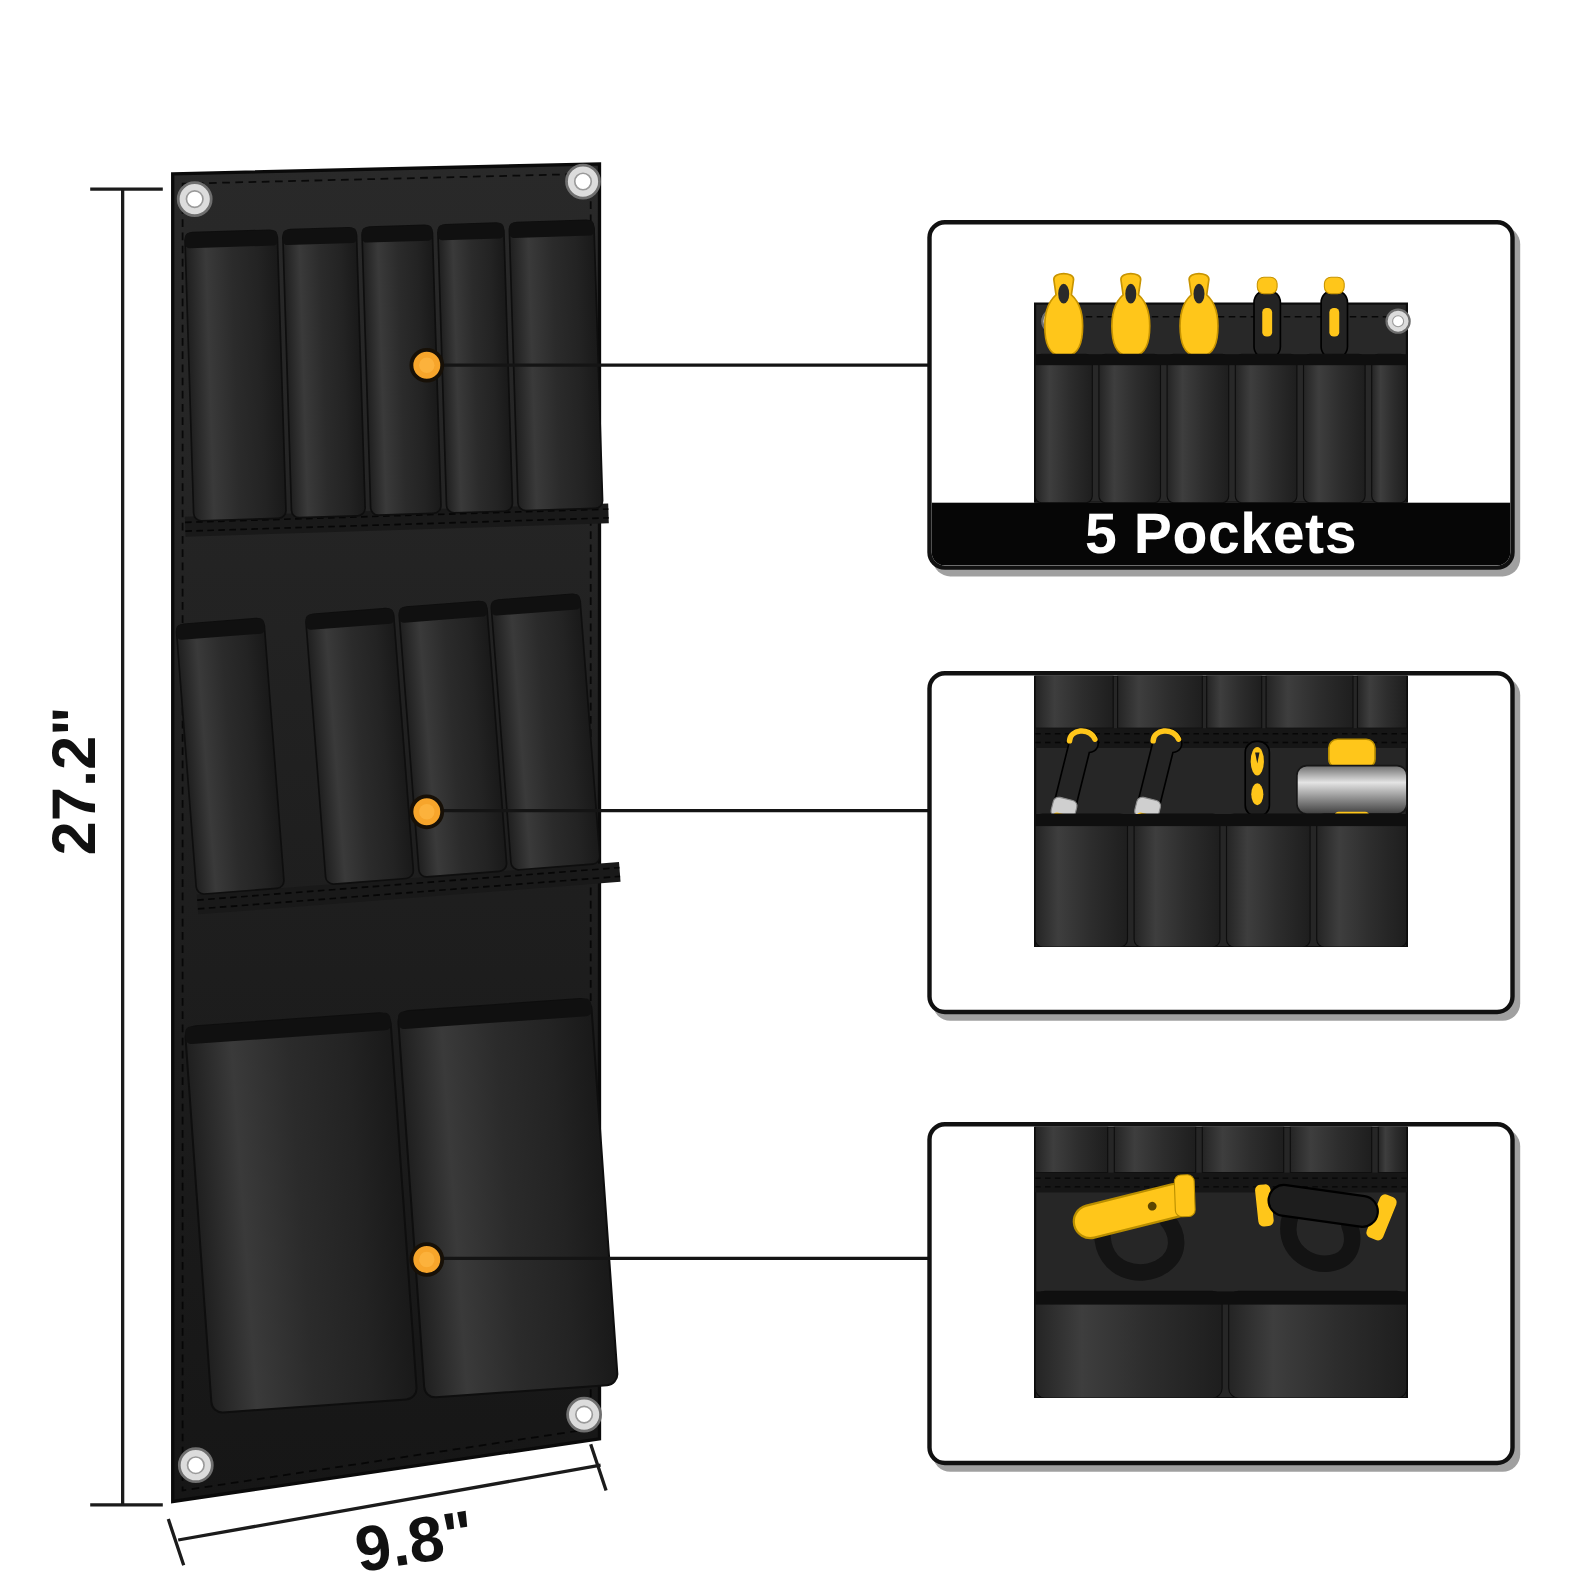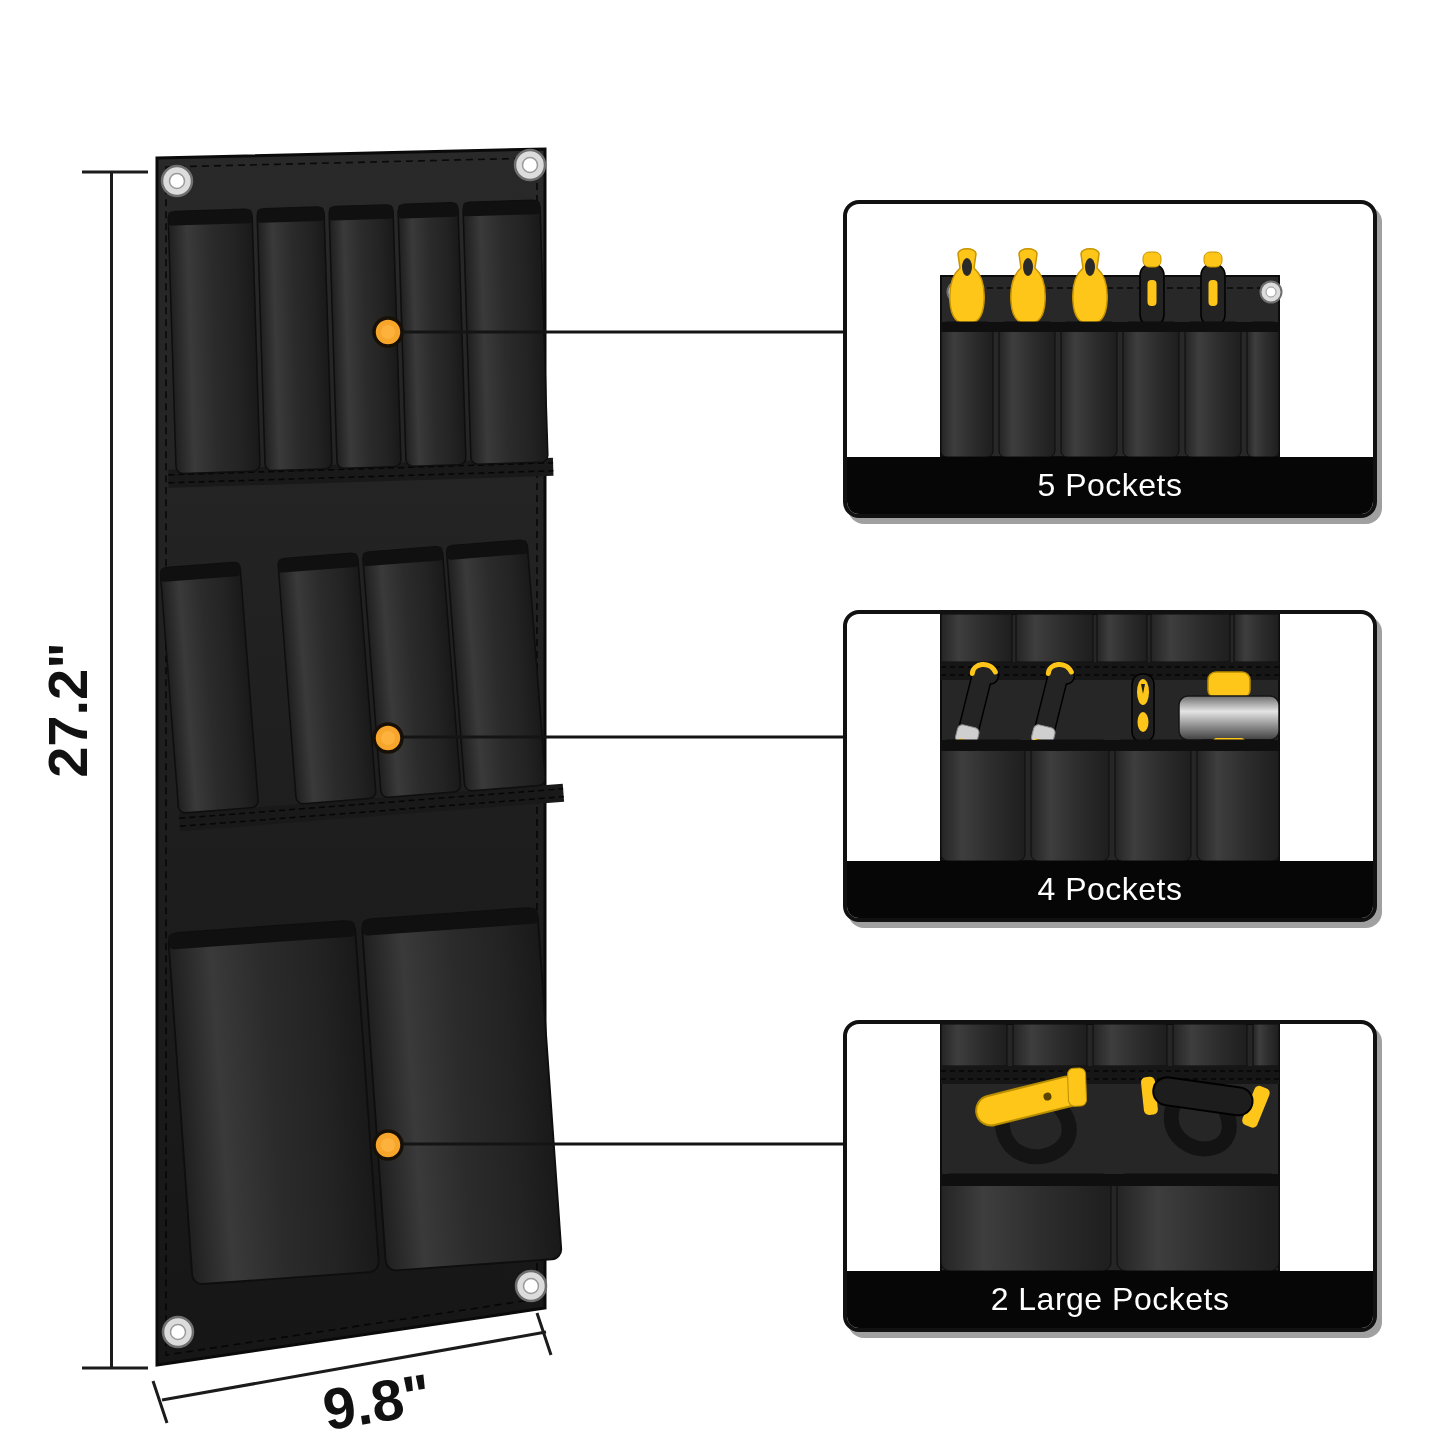--- a/index.html
+++ b/index.html
@@ -75,21 +75,21 @@
   .callout-2{top:610px;height:312px;}
   .callout-3{top:1020px;height:312px;}
   .scene{position:absolute;left:0;top:0;}
   .callout-bar{
     position:absolute;left:0;right:0;bottom:0;height:57px;
     background:var(--label-bar);
     display:flex;align-items:center;justify-content:center;
   }
   .callout-label{
     color:var(--text-light);
-    font-size:32px;font-weight:normal;letter-spacing:.5px;
+    font-size:52px;font-weight:bold;letter-spacing:.5px;
     white-space:nowrap;
   }
 </style>
 </head>
 <body>
 
 <div class="canvas">
 
 
   <svg class="figure" viewBox="0 0 1445 1433">
@@ -337,23 +337,20 @@
         </g>
 
       <g>
         <rect x="94" y="126" width="84" height="121" rx="7" fill="url(#sc2Pocket)" stroke="#0d0d0d"></rect>
         <rect x="184" y="126" width="78" height="121" rx="7" fill="url(#sc2Pocket)" stroke="#0d0d0d"></rect>
         <rect x="268" y="126" width="76" height="121" rx="7" fill="url(#sc2Pocket)" stroke="#0d0d0d"></rect>
         <rect x="350" y="126" width="82" height="121" rx="7" fill="url(#sc2Pocket)" stroke="#0d0d0d"></rect>
         <rect x="94" y="126" width="338" height="11" fill="#0f0f0f"></rect>
       </g>
     </svg>
-    <div class="callout-bar">
-      <span class="callout-label">4 Pockets</span>
-    </div>
   </div>
 
   <div class="callout callout-3">
     <svg class="scene" width="526" height="247" viewBox="0 0 526 247">
       <defs>
         <linearGradient id="sc3Pocket" x1="0" y1="0" x2="1" y2="0">
           <stop offset="0" stop-color="#242424"></stop>
             <stop offset="0.25" stop-color="#3e3e3e"></stop>
           <stop offset="0.6" stop-color="#2d2d2d"></stop>
             <stop offset="1" stop-color="#1e1e1e"></stop>
@@ -384,18 +381,15 @@
         <path d="M-28,-16 C-34,16 -4,30 16,22 C32,16 34,0 26,-14" fill="none" stroke="#131313" stroke-width="15" stroke-linecap="round"></path>
         <rect x="-50" y="-42" width="100" height="28" rx="14" fill="#1d1d1d" stroke="#000000" stroke-width="2"></rect>
         </g>
 
       <g>
         <rect x="94" y="150" width="170" height="97" rx="9" fill="url(#sc3Pocket)" stroke="#0d0d0d"></rect>
         <rect x="270" y="150" width="162" height="97" rx="9" fill="url(#sc3Pocket)" stroke="#0d0d0d"></rect>
         <rect x="94" y="150" width="338" height="12" fill="#0f0f0f"></rect>
       </g>
     </svg>
-    <div class="callout-bar">
-      <span class="callout-label">2 Large Pockets</span>
-    </div>
   </div>
 
 </div>
 
 </body></html>

